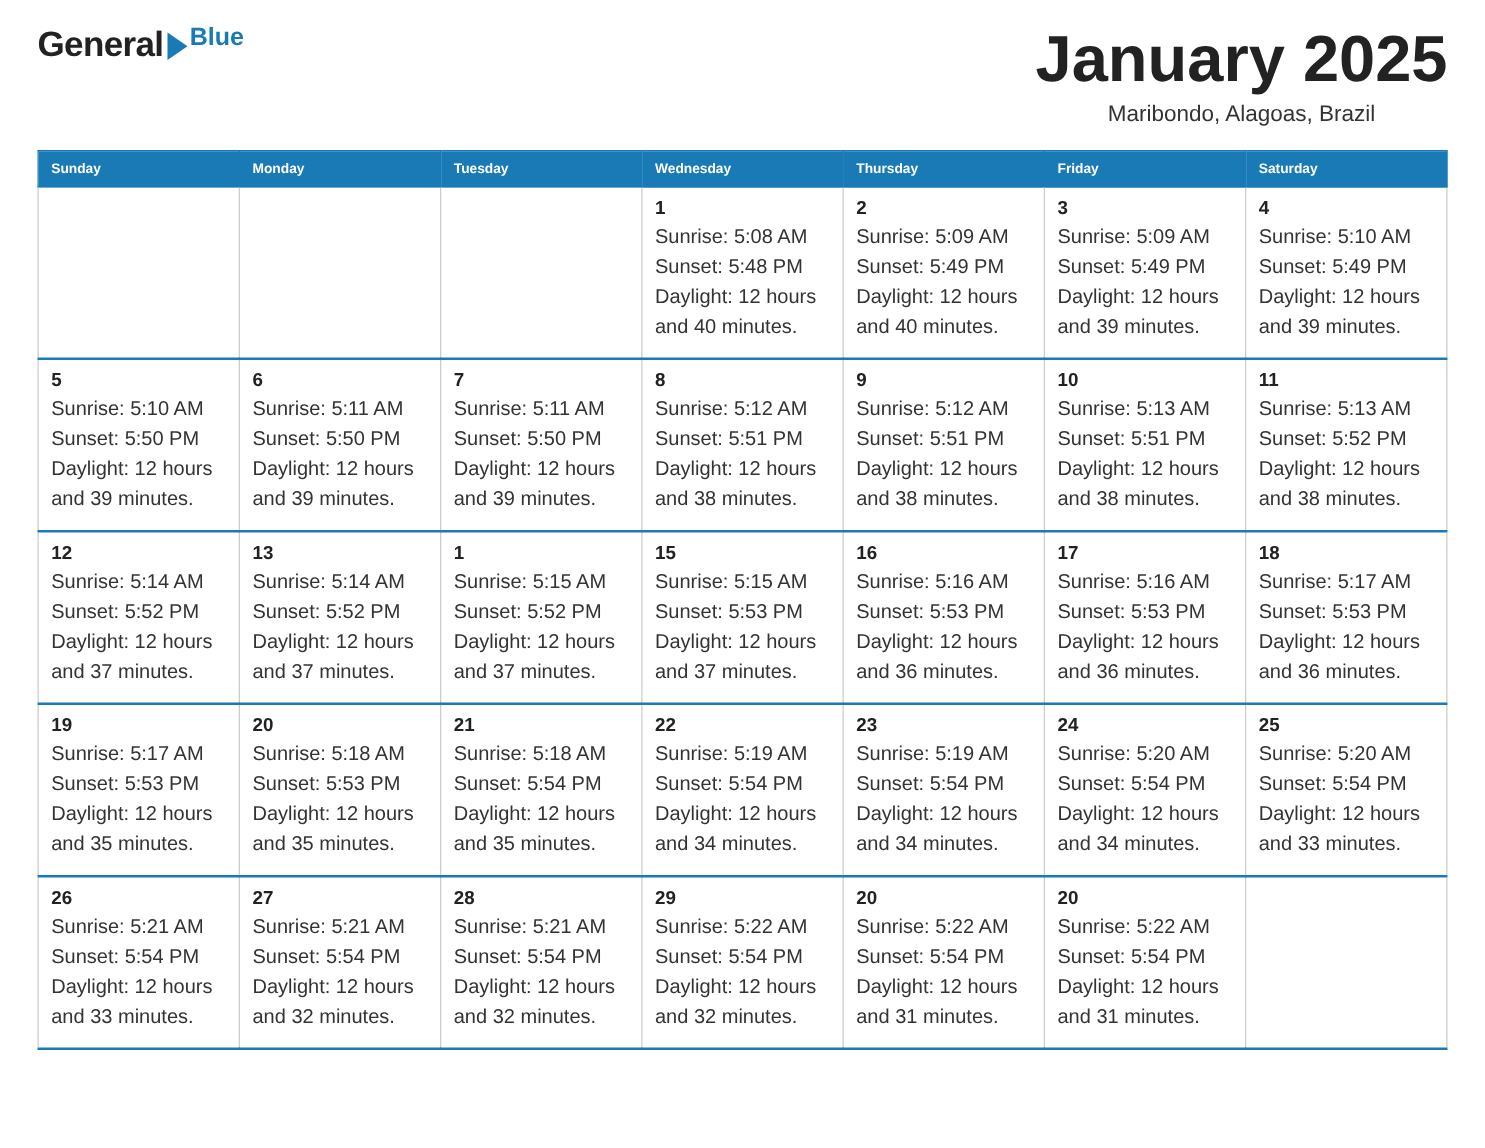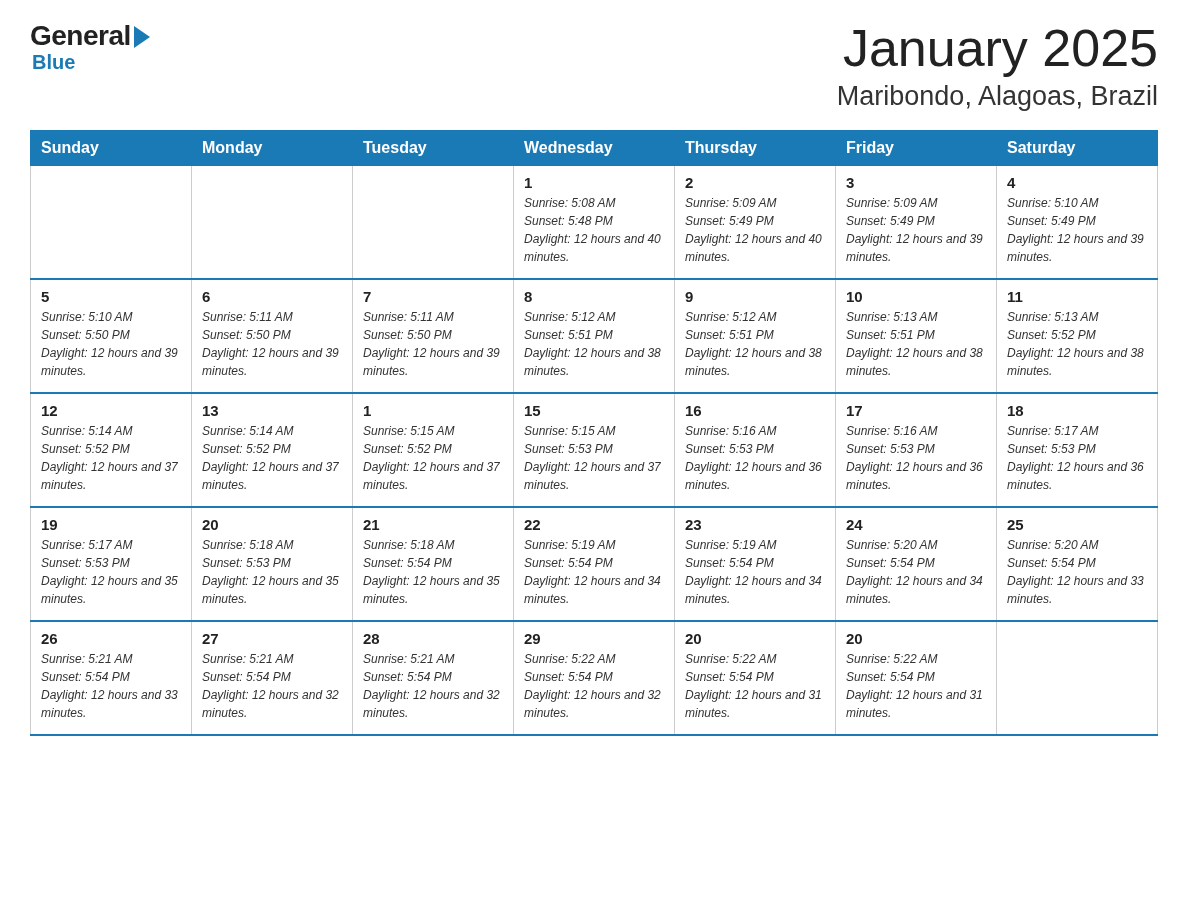--- a/index.html
+++ b/index.html
@@ -21,38 +21,39 @@
       font-size: 28px;
       font-weight: bold;
       color: #222;
       letter-spacing: -0.5px;
     }
     .title-block {
       text-align: right;
     }
     .title-block h1 {
       font-size: 52px;
-      font-weight: normal;
+      font-weight: bold;
       color: #222;
       line-height: 1.1;
     }
     .title-block h2 {
-      font-size: 27px;
+      font-size: 18px;
       font-weight: normal;
       color: #333;
       margin-top: 4px;
+      text-align: center;
     }
     .calendar {
       width: 100%;
       border-collapse: collapse;
     }
     .calendar thead tr th {
       background-color: #1a7ab5;
       color: #fff;
-      font-size: 16px;
+      font-size: 11px;
       font-weight: bold;
       padding: 8px 10px;
       text-align: left;
       border: 1px solid #1a7ab5;
     }
     .calendar tbody tr td {
       vertical-align: top;
       padding: 8px 10px 12px 10px;
       border: 1px solid #ccc;
       font-size: 12.5px;
@@ -61,34 +62,33 @@
       min-height: 90px;
     }
     .calendar tbody tr td .day-num {
       font-size: 15px;
       font-weight: bold;
       color: #222;
       display: block;
       margin-bottom: 3px;
     }
     .calendar tbody tr td .day-info {
-      font-size: 12px;
+      font-size: 16px;
       color: #333;
       line-height: 1.5;
-      font-style: italic;
     }
     .calendar tbody tr {
       border-bottom: 2px solid #1a7ab5;
     }
     .empty-cell {
       background: #fff;
     }
     .logo-wrapper {
       display: flex;
-      flex-direction: column;
+      flex-direction: row;
       align-items: flex-start;
     }
     .logo-line1 {
       display: flex;
       align-items: center;
     }
     .logo-line2 {
       font-size: 20px;
       font-weight: bold;
       color: #1a7ab5;

